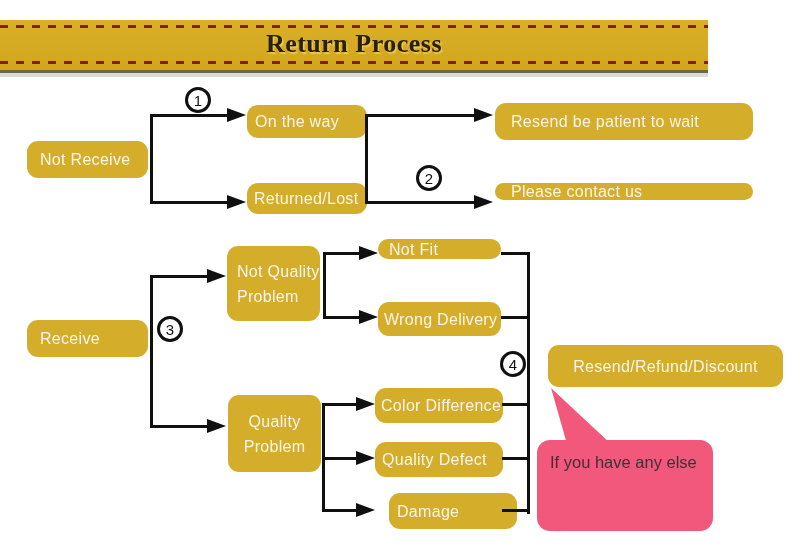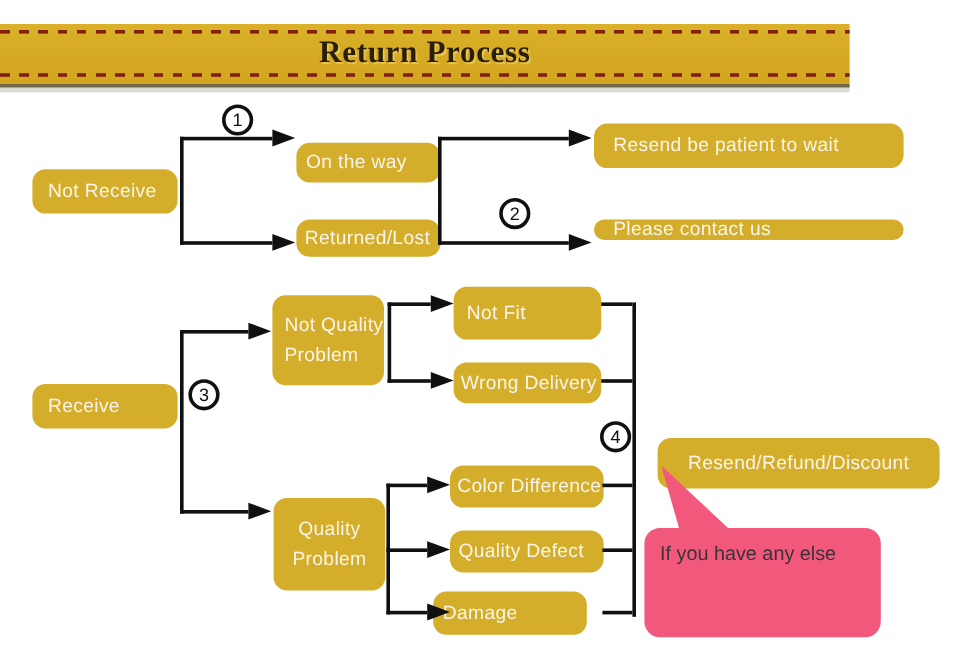--- a/index.html
+++ b/index.html
@@ -14,65 +14,65 @@
        background:repeating-linear-gradient(90deg,#82200f 0 8px,rgba(0,0,0,0) 8px 16px);}
   .dash-top{top:5px}.dash-bot{top:41px}
   .hdr h1{margin:0;text-align:center;line-height:48px;
        font-family:"Liberation Serif",serif;font-weight:bold;font-size:26px;
        color:#2a1e05;letter-spacing:.5px;text-shadow:1.5px 1.5px 1px rgba(250,225,130,.55);}
 
   
   .node{position:absolute;background:#d4ae2b;border-radius:11px;color:#faf5e8;
         font-size:16px;letter-spacing:.3px;line-height:25px;
         display:flex;align-items:center;box-sizing:border-box;padding-left:10px;}
-  .ctr{justify-content:center;text-align:center;padding-left:0;margin-top:20px;}
+  .ctr{justify-content:center;text-align:center;padding-left:0;}
 
   
   .vline,.hline{position:absolute;background:#101010;}
   .vline{width:3px}.hline{height:3px}
   .ah{position:absolute;width:0;height:0;
       border-top:7px solid transparent;border-bottom:7px solid transparent;
       border-left:19px solid #101010;}
 
   
   .step{position:absolute;width:26px;height:26px;border:3px solid #101010;border-radius:50%;
         background:#ffffff;box-sizing:border-box;display:flex;align-items:center;
         justify-content:center;font-size:15px;color:#111;}
 
   
-  .bubble{position:absolute;left:537px;top:440px;width:197px;height:91px;
+  .bubble{position:absolute;left:537px;top:440px;width:176px;height:91px;
           background:#f2587b;border-radius:13px;color:#3c3236;font-size:16.5px;
           line-height:28px;padding:8px 0 0 13px;box-sizing:border-box;}
   .bubble div{white-space:nowrap;}
   .tail{position:absolute;left:544px;top:388px;}
 </style>
 </head>
 <body>
 
 <div class="canvas">
 
   <div class="hdr">
     <div class="dash dash-top"></div>
     <div class="dash dash-bot"></div>
     <h1>Return Process</h1>
   </div>
 
   <div class="node" style="left:27px;top:141px;width:121px;height:37px;padding-left:13px">Not Receive</div>
-  <div class="node" style="left:247px;top:119px;width:120px;height:33px;padding-left:8px">On the way</div>
+  <div class="node" style="left:247px;top:105px;width:120px;height:33px;padding-left:8px">On the way</div>
   <div class="node" style="left:247px;top:183px;width:120px;height:31px;padding-left:7px">Returned/Lost</div>
   <div class="node" style="left:495px;top:103px;width:258px;height:37px;padding-left:16px">Resend be patient to wait</div>
   <div class="node" style="left:495px;top:183px;width:258px;height:17px;padding-left:16px">Please contact us</div>
   <div class="node" style="left:27px;top:320px;width:121px;height:37px;padding-left:13px">Receive</div>
   <div class="node" style="left:227px;top:246px;width:93px;height:75px">Not Quality Problem</div>
-  <div class="node" style="left:378px;top:239px;width:123px;height:44px;padding-left:11px">Not Fit</div>
+  <div class="node" style="left:378px;top:239px;width:123px;height:20px;padding-left:11px">Not Fit</div>
   <div class="node ctr" style="left:228px;top:395px;width:93px;height:77px">Quality Problem</div>
   <div class="node" style="left:378px;top:302px;width:123px;height:34px;padding-left:6px">Wrong Delivery</div>
   <div class="node" style="left:375px;top:388px;width:128px;height:35px;padding-left:6px">Color Difference</div>
   <div class="node" style="left:375px;top:442px;width:128px;height:35px;padding-left:7px">Quality Defect</div>
-  <div class="node" style="left:361px;top:493px;width:128px;height:36px;padding-left:8px">Damage</div>
+  <div class="node" style="left:389px;top:493px;width:128px;height:36px;padding-left:8px">Damage</div>
   <div class="node ctr" style="left:548px;top:345px;width:235px;height:42px">Resend/Refund/Discount</div>
 
   <div class="vline" style="left:150px;top:114px;height:90px"></div>
   <div class="hline" style="left:150px;top:114px;width:77px"></div>
   <div class="ah" style="left:227px;top:108px"></div>
   <div class="hline" style="left:150px;top:201px;width:77px"></div>
   <div class="ah" style="left:227px;top:195px"></div>
 
   <div class="vline" style="left:365px;top:114px;height:90px"></div>
   <div class="hline" style="left:365px;top:114px;width:109px"></div>

